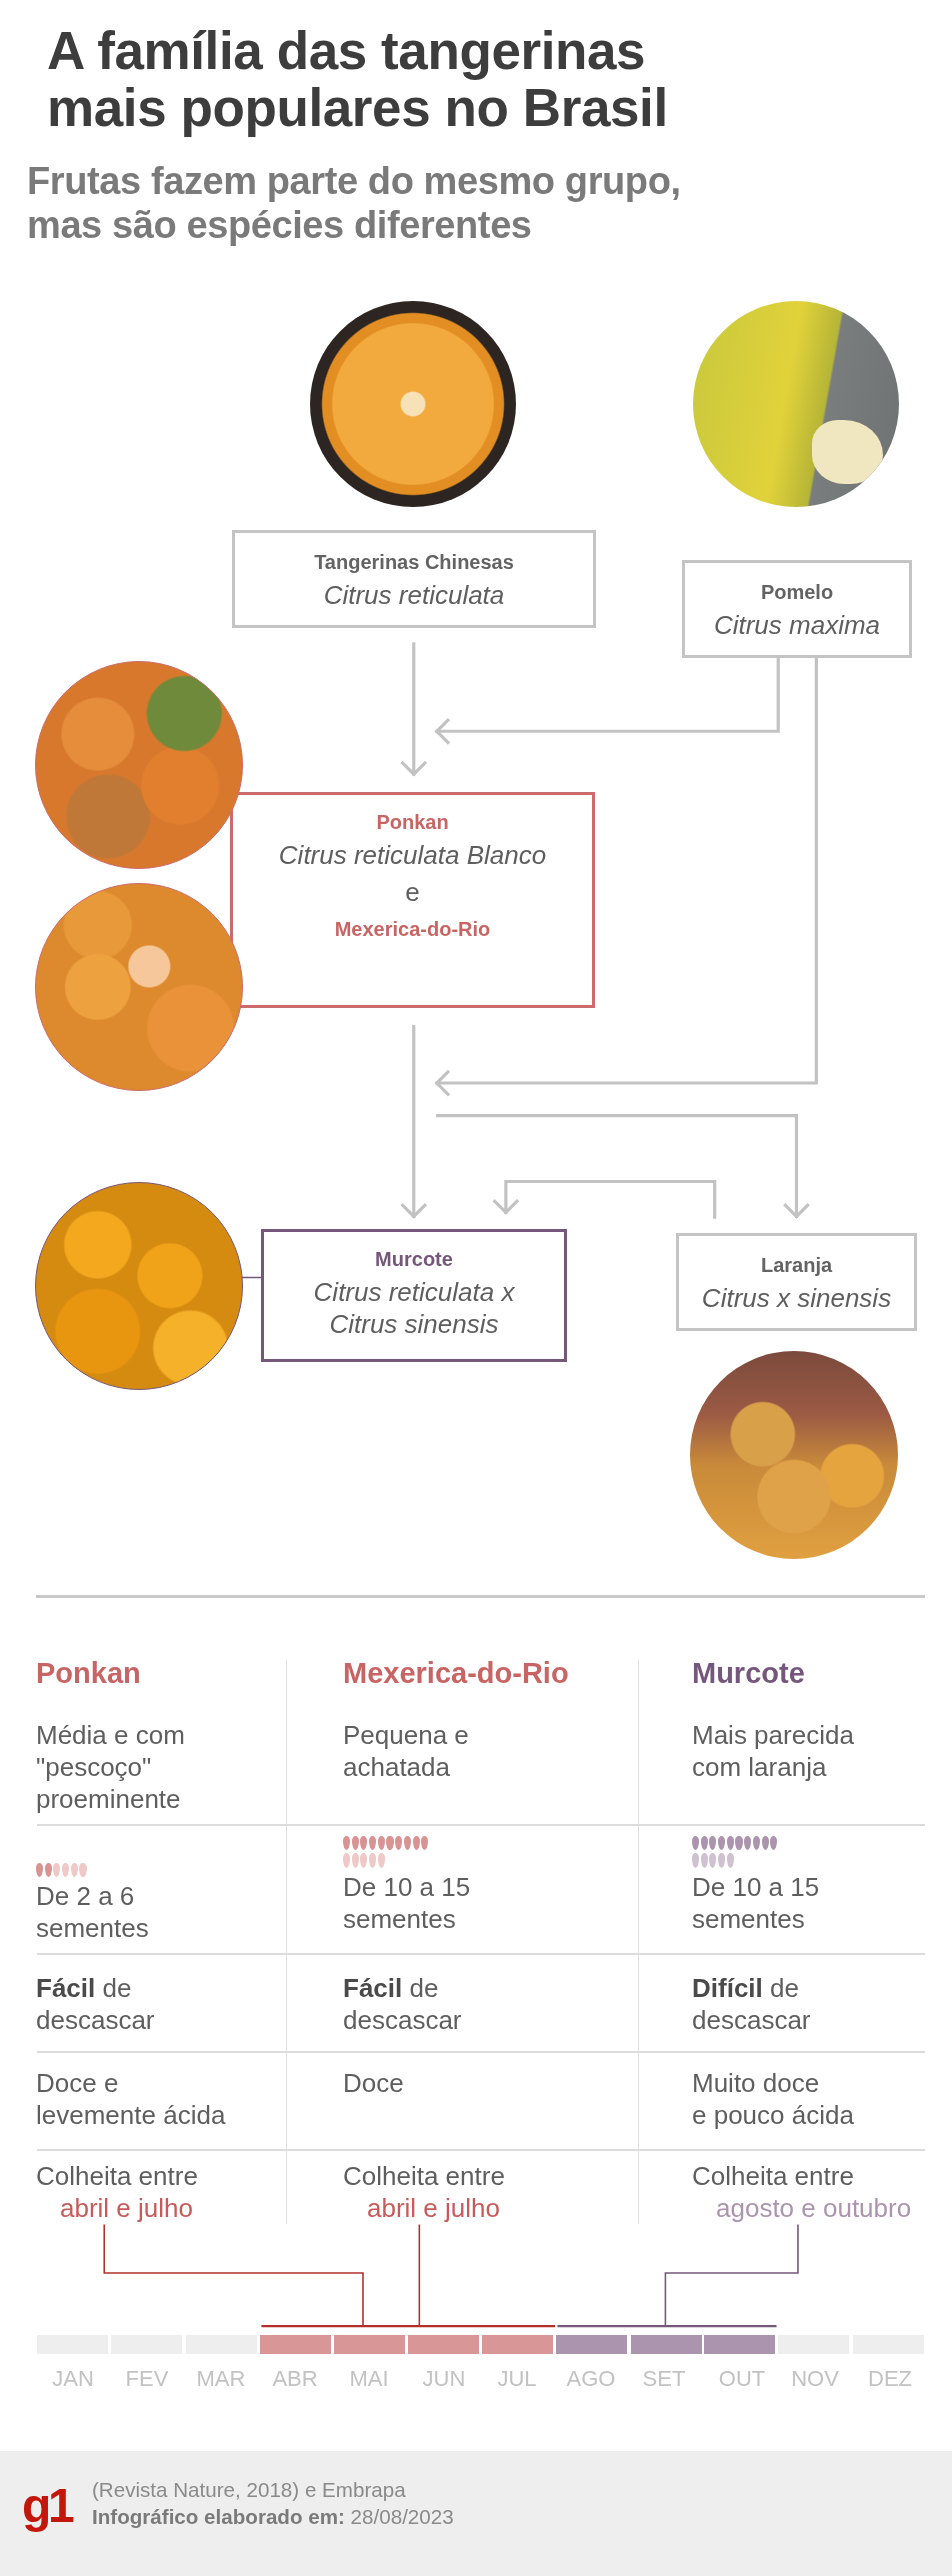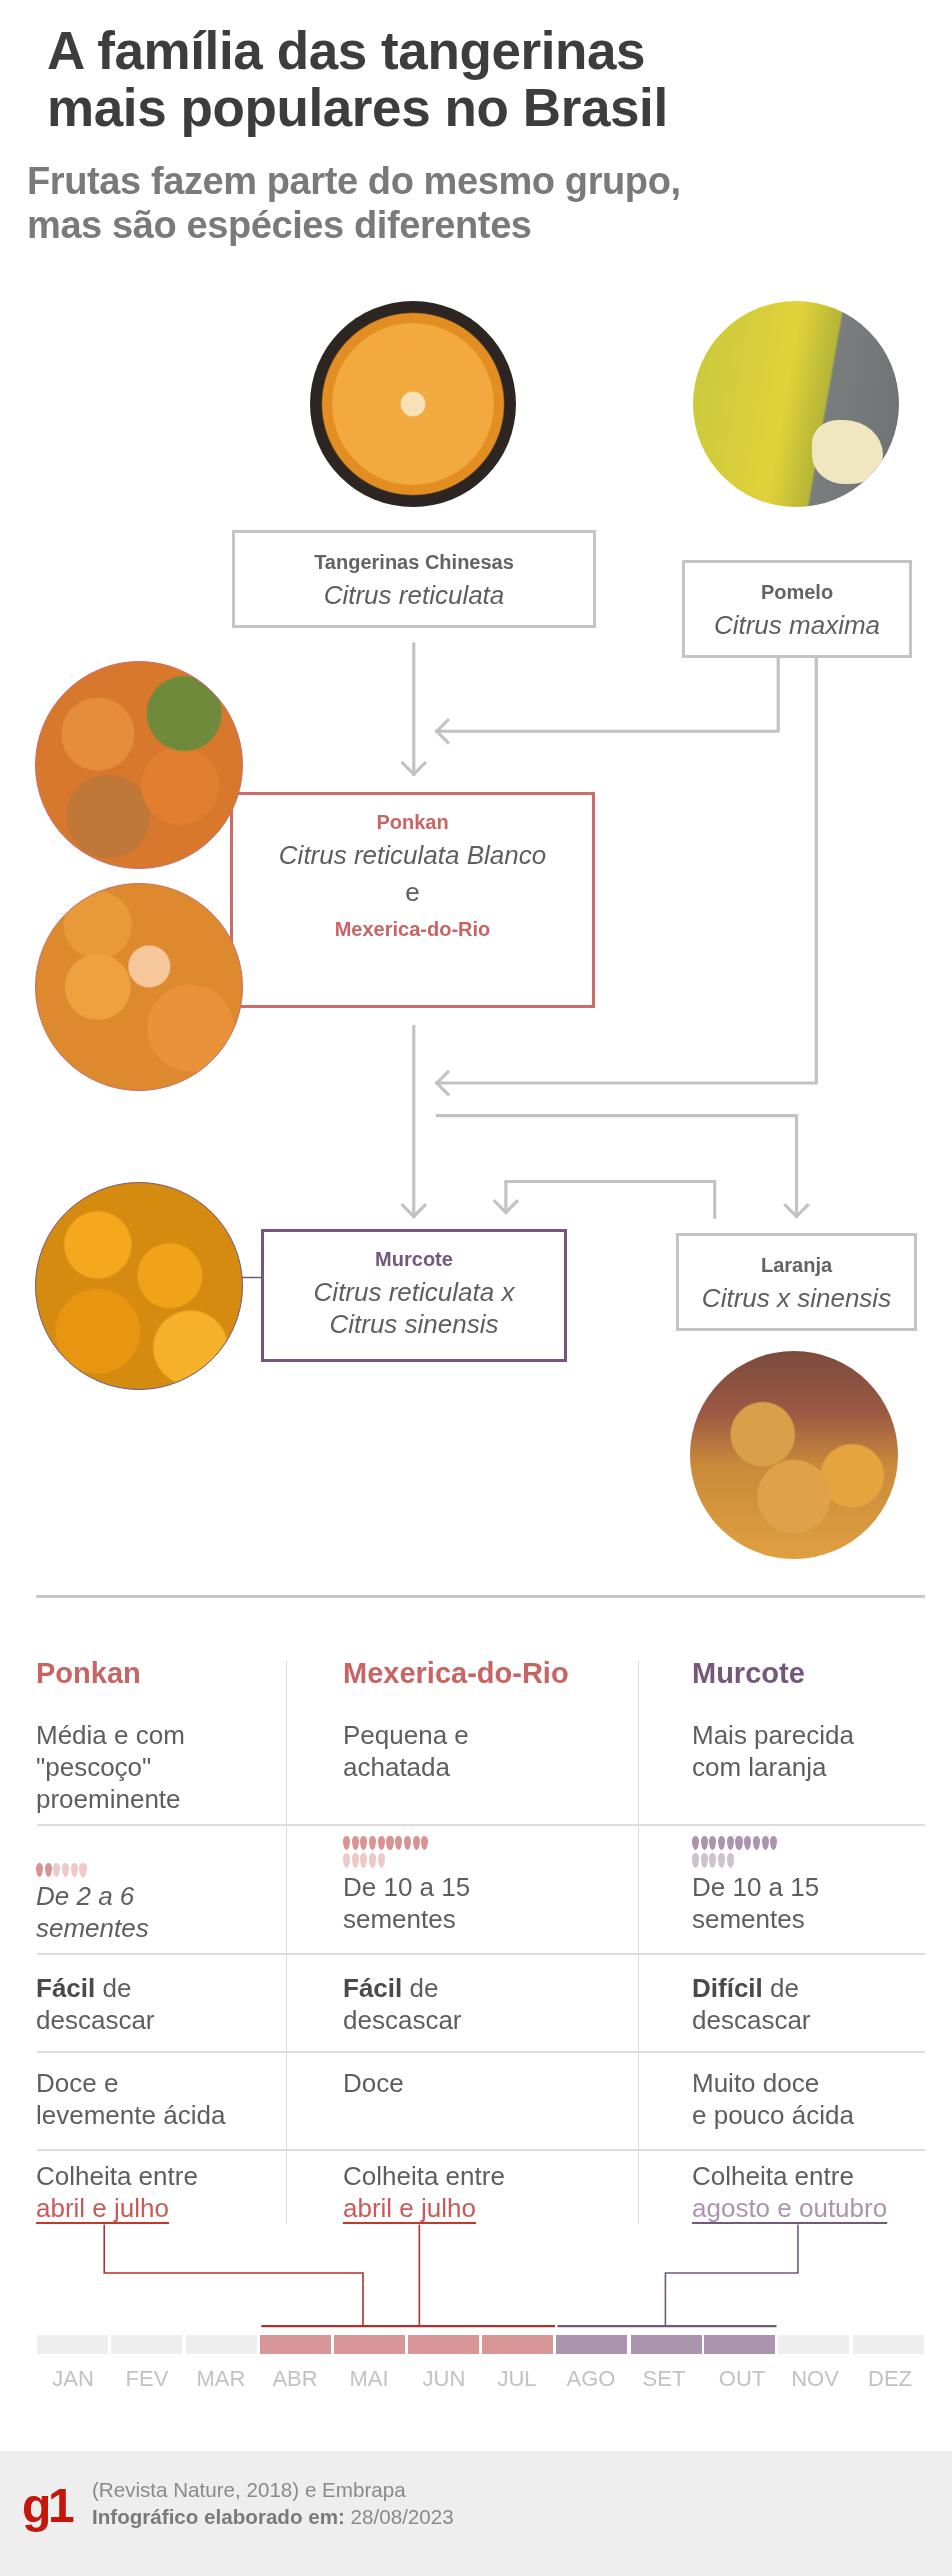--- a/index.html
+++ b/index.html
@@ -27,21 +27,21 @@
   .hline { position:absolute; height:1.6px; background:#dcdcdc; left:37px; width:888px; }
   .seeds { display:flex; flex-direction:column; gap:3.2px; }
   .seed-row { display:flex; gap:1.6px; }
   .seed { width:7.1px; height:14.3px; border-radius:50% 50% 50% 50% / 35% 35% 65% 65%; }
   .month-cell { position:absolute; top:2335px; height:19px; }
   .month-label { position:absolute; top:2366px; font-size:22px; color:#c2c2c2; text-align:center; width:74px; }
   .footer { left:0; top:2451px; width:953px; height:125px; background:#eeeeee; }
   .g1 { left:22px; top:2482px; font-size:48px; font-weight:bold; color:#c4170c; letter-spacing:-3.2px; line-height:48px; }
   .foot-text { left:92px; top:2476px; font-size:20.6px; line-height:27px; color:#8a8a8a; }
   .foot-text b { color:#7a7a7a; }
-  .harvest-link { text-decoration:underline; text-underline-offset:4.8px; text-decoration-thickness:2.4px; }
+  .harvest-link { text-underline-offset:4.8px; text-decoration-thickness:2.4px;margin-left:24px; }
 </style>
 </head>
 <body>
 
 <div class="abs title">
   <div>A família das tangerinas</div>
   <div>mais populares no Brasil</div>
 </div>
 <div class="abs subtitle">
   <div>Frutas fazem parte do mesmo grupo,</div>
@@ -131,21 +131,21 @@
 </div>
 <div class="col cell" style="left:343px;top:1719px;">
   <div>Pequena e</div>
   <div>achatada</div>
 </div>
 <div class="col cell" style="left:692px;top:1719px;">
   <div>Mais parecida</div>
   <div>com laranja</div>
 </div>
 
-<div class="col" style="left:36px;top:1844px;font-style:italic;">
+<div class="col" style="left:36px;top:1844px;">
   <div class="seeds">
     <div class="seed-row" style="margin-top:19px;">
       <div class="seed" style="background:#d99393"></div>
       <div class="seed" style="background:#d99393"></div>
       <div class="seed" style="background:#efc8c8"></div>
       <div class="seed" style="background:#efc8c8"></div>
       <div class="seed" style="background:#efc8c8"></div>
       <div class="seed" style="background:#efc8c8"></div>
     </div>
   </div>

